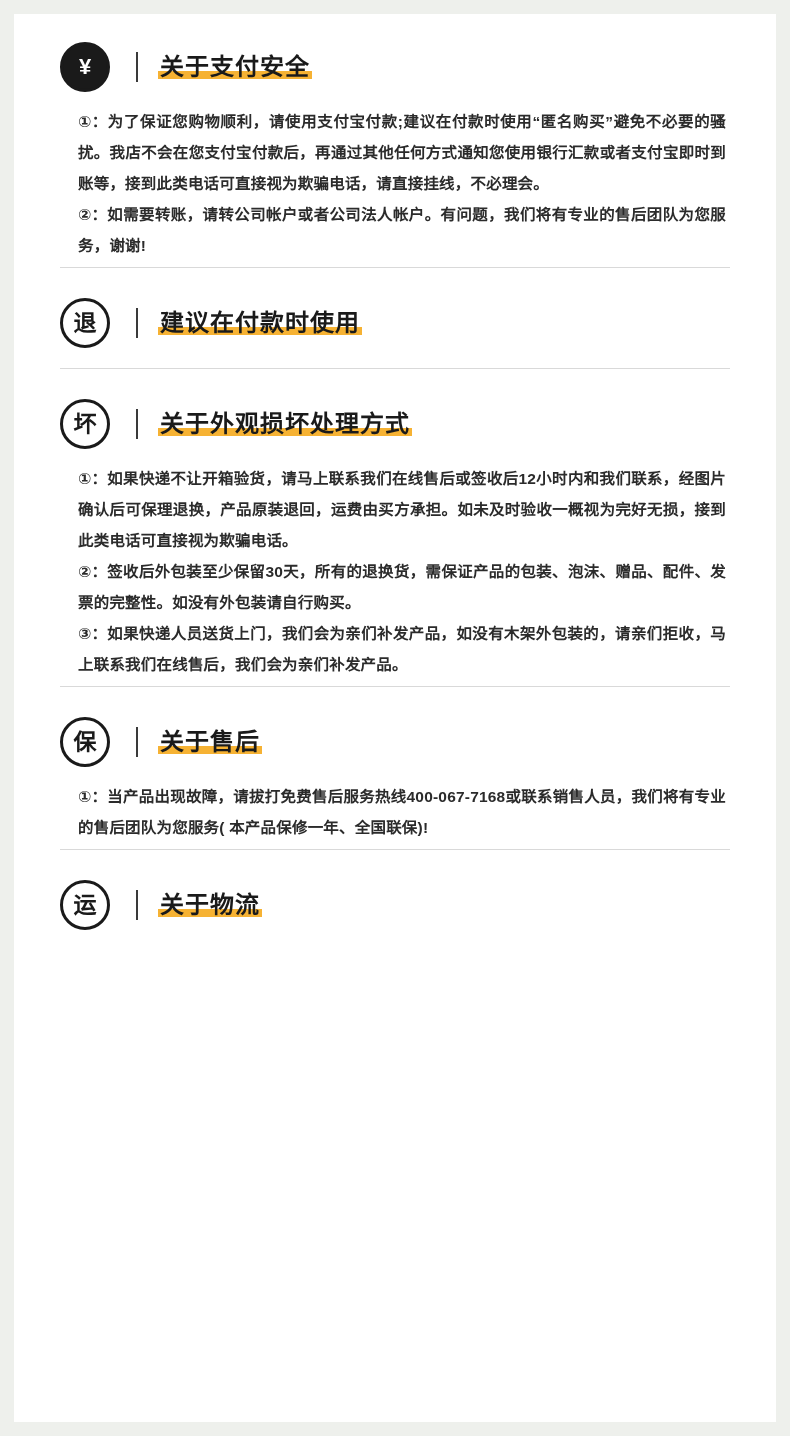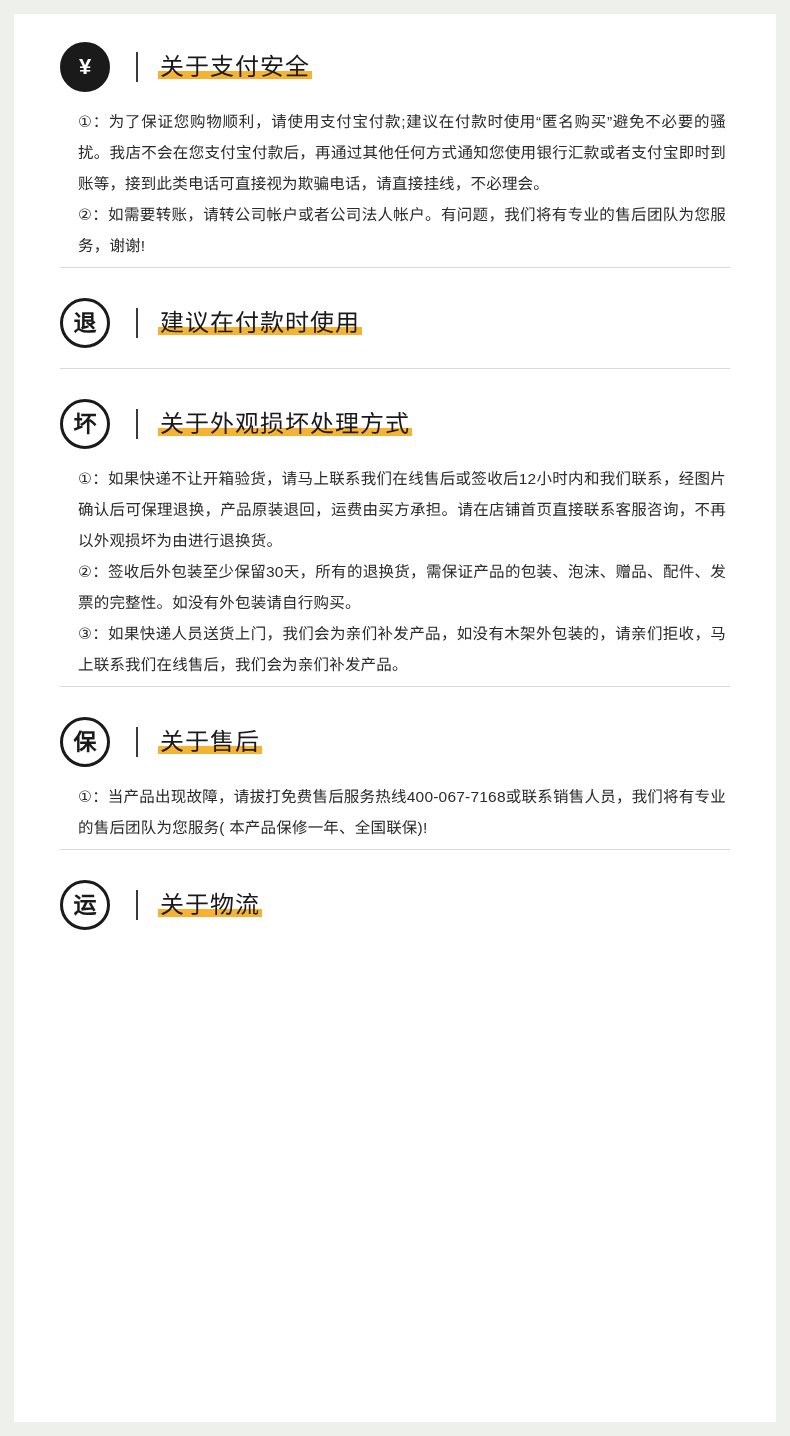--- a/index.html
+++ b/index.html
@@ -88,29 +88,30 @@
     right: 0;
     bottom: 2px;
     height: 8px;
     background: #f6b233;
     z-index: 0;
   }
   .title-text {
     position: relative;
     z-index: 1;
     font-size: 24px;
-    font-weight: normal;
+    font-weight: bold;
     letter-spacing: 1px;
     color: #1a1a1a;
     line-height: 28px;
   }
   .body-list {
     margin: 0;
     padding: 0 4px 0 18px;
     list-style: none;
+    font-weight: bold;
   }
   .body-list li {
     font-size: 15.5px;
     line-height: 31px;
     color: #2b2b2b;
     margin: 0 0 0 0;
     text-align: justify;
     letter-spacing: 0.2px;
   }
 </style>
@@ -149,21 +150,21 @@
     <div class="section">
       <div class="sec-head">
         <div class="badge">坏</div>
         <div class="divider-v"></div>
         <div class="title-wrap">
           <span class="hl"></span>
           <span class="title-text">关于外观损坏处理方式</span>
         </div>
       </div>
       <ul class="body-list">
-        <li>①：如果快递不让开箱验货，请马上联系我们在线售后或签收后12小时内和我们联系，经图片确认后可保理退换，产品原装退回，运费由买方承担。请在店铺首页直接联系客服咨询，不再以外观损坏为由进行退换货。</li>
+        <li>①：如果快递不让开箱验货，请马上联系我们在线售后或签收后12小时内和我们联系，经图片确认后可保理退换，产品原装退回，运费由买方承担。如未及时验收一概视为完好无损，接到此类电话可直接视为欺骗电话。</li>
         <li>②：签收后外包装至少保留30天，所有的退换货，需保证产品的包装、泡沫、赠品、配件、发票的完整性。如没有外包装请自行购买。</li>
         <li>③：如果快递人员送货上门，我们会为亲们补发产品，如没有木架外包装的，请亲们拒收，马上联系我们在线售后，我们会为亲们补发产品。</li>
       </ul>
     </div>
 
     <div class="section">
       <div class="sec-head">
         <div class="badge">保</div>
         <div class="divider-v"></div>
         <div class="title-wrap">

